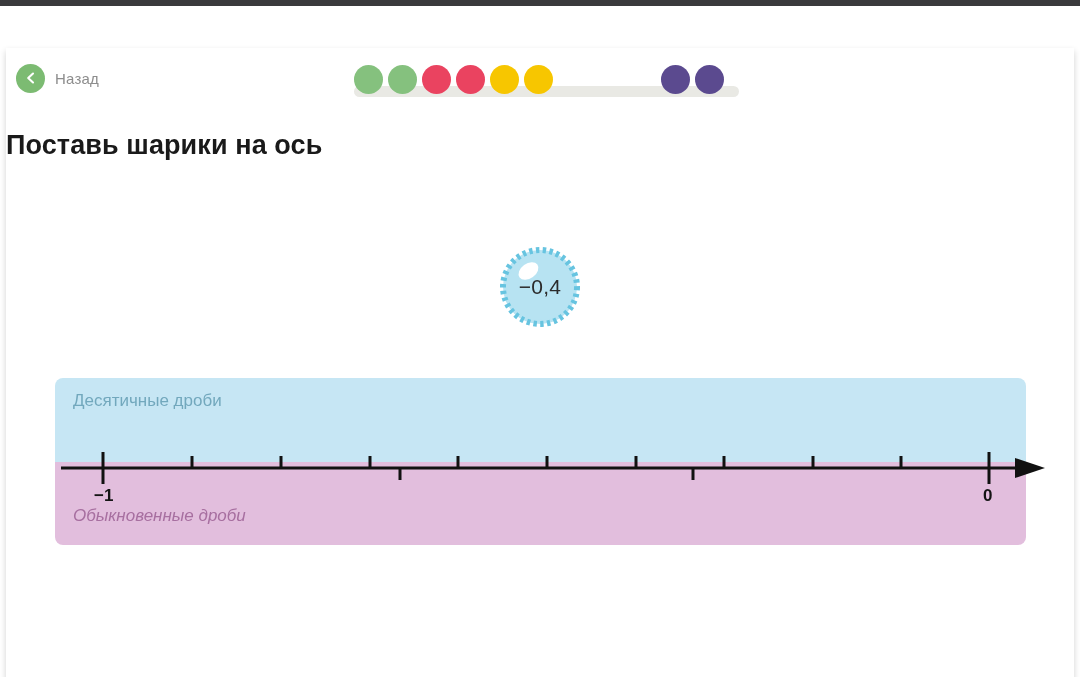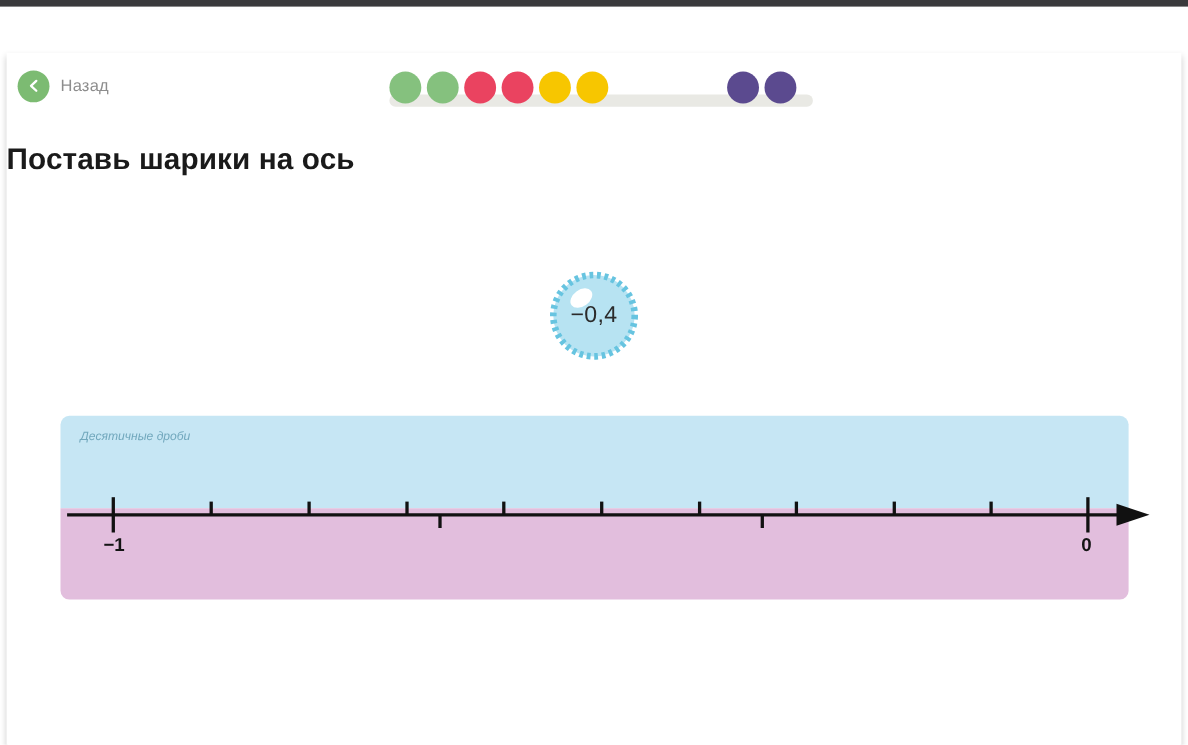--- a/index.html
+++ b/index.html
@@ -162,22 +162,21 @@
     left: 0; top: 84px;
     width: 971px;
     height: 83px;
     background: #e2bedd;
     border-radius: 0 0 8px 8px;
   }
   #band-top-label {
     position: absolute;
     left: 18px;
     top: 13px;
-    font-size: 11px;
-    font-style: italic;
+    font-size: 17px;
     color: #72a8bd;
   }
   #band-bottom-label {
     position: absolute;
     left: 18px;
     top: 128px;
     font-size: 17px;
     font-style: italic;
     color: #a76fa0;
   }
@@ -241,20 +240,21 @@
         <span id="ball-value">−0,4</span>
       </div>
     </div>
 
     <div id="axis-panel">
 
       <div id="band-top" style="background: rgb(198, 230, 244);"></div>
       <div id="band-bottom" style="background: rgb(226, 190, 221);"></div>
 
       <div id="band-top-label" style="color: rgb(114, 168, 189);">Десятичные дроби</div>
+      <div id="band-bottom-label" style="color: rgb(167, 111, 160);">Обыкновенные дроби</div>
 
       <svg id="axis-svg">
 
         <line x1="6" y1="90" x2="966" y2="90" stroke="#111111" stroke-width="3"></line>
 
         <polygon points="960,80 990,90 960,100" fill="#111111"></polygon>
 
         <line x1="48" y1="74" x2="48" y2="106" stroke="#111111" stroke-width="3"></line>
 
         <line x1="934" y1="74" x2="934" y2="106" stroke="#111111" stroke-width="3"></line>

